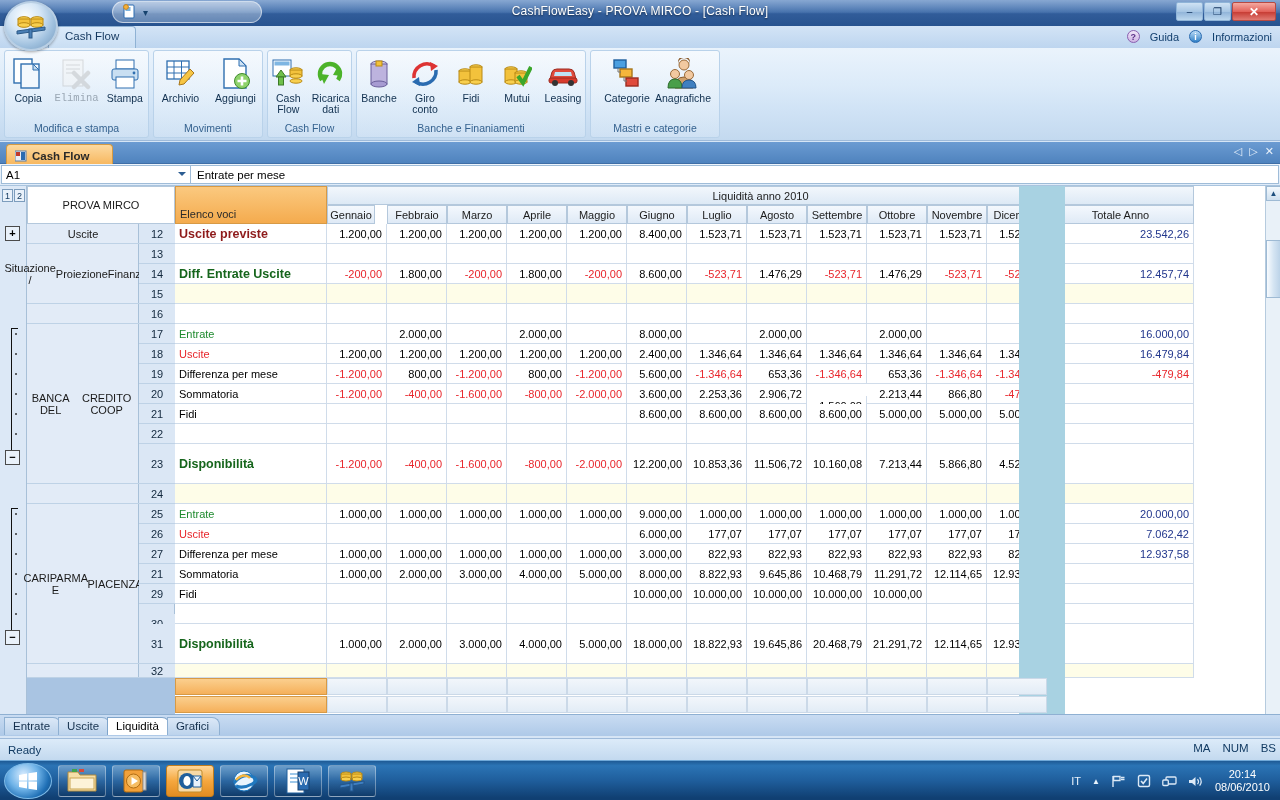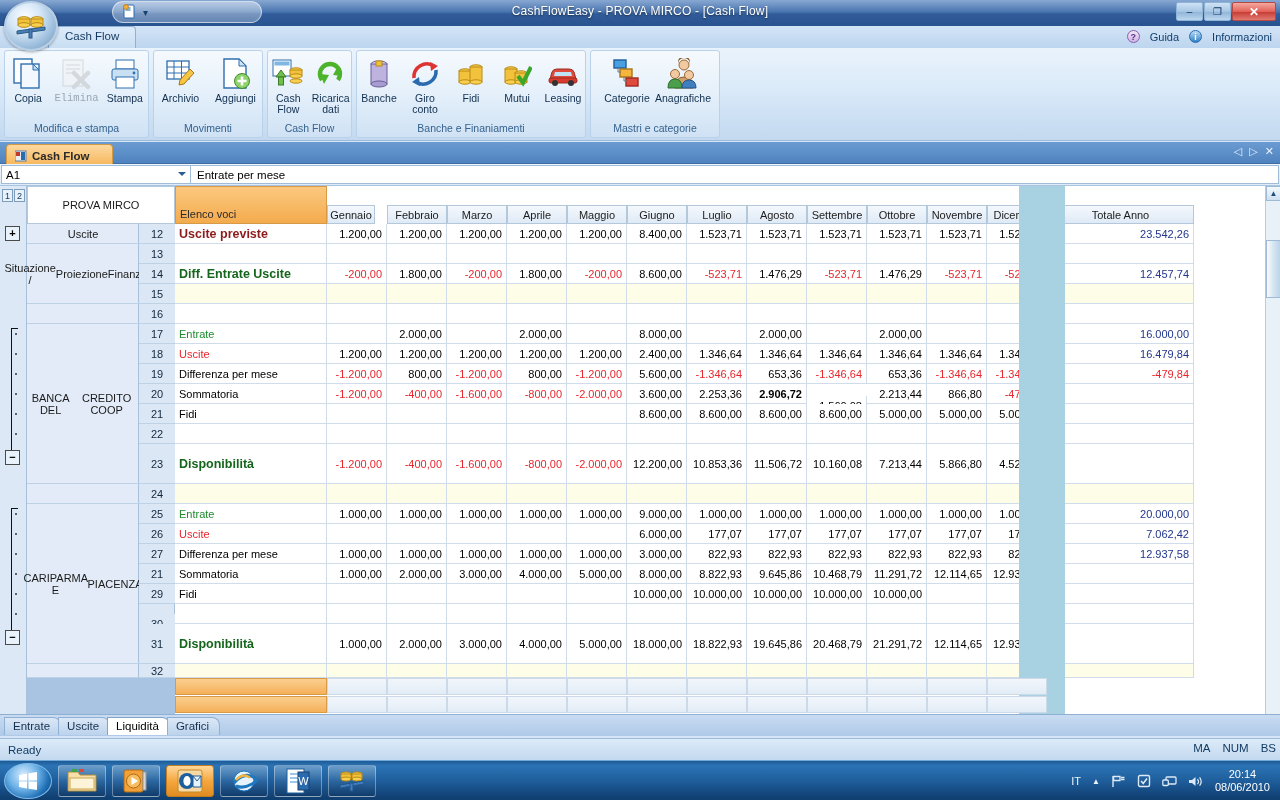--- a/index.html
+++ b/index.html
@@ -528,20 +528,21 @@
         <div class="rnum" style="top: 398px; height: 20px;">29</div>
         <div class="rnum" style="top: 428px; height: 20px;">30</div>
         <div class="rnum" style="top: 438px; height: 40px;">31</div>
         <div class="rnum" style="top: 478px; height: 14px;">32</div>
       </div>
 
     <div class="grid" id="grid">
       <div class="hdr-voci">
         <span class="t">Elenco voci</span>
       </div>
+      <div class="hdr-liq">Liquidità anno 2010</div>
     <div class="hdr-mon" style="left: 152px; width: 48px;">Gennaio</div>
         <div class="hdr-mon" style="left: 212px; width: 60px;">Febbraio</div>
         <div class="hdr-mon" style="left: 272px; width: 60px;">Marzo</div>
         <div class="hdr-mon" style="left: 332px; width: 60px;">Aprile</div>
         <div class="hdr-mon" style="left: 392px; width: 60px;">Maggio</div>
         <div class="hdr-mon" style="left: 452px; width: 60px;">Giugno</div>
         <div class="hdr-mon" style="left: 512px; width: 60px;">Luglio</div>
         <div class="hdr-mon" style="left: 572px; width: 60px;">Agosto</div>
         <div class="hdr-mon" style="left: 632px; width: 60px;">Settembre</div>
         <div class="hdr-mon" style="left: 692px; width: 60px;">Ottobre</div>
@@ -678,21 +679,21 @@
         </div>
         <div class="row" style="top: 198px; height: 20px; width: 1019px;">
           <div class="cell lbl" style="left: 0px; width: 152px;">Sommatoria</div>
           <div class="cell num neg" style="left: 152px; width: 60px;">-1.200,00</div>
           <div class="cell num neg" style="left: 212px; width: 60px;">-400,00</div>
           <div class="cell num neg" style="left: 272px; width: 60px;">-1.600,00</div>
           <div class="cell num neg" style="left: 332px; width: 60px;">-800,00</div>
           <div class="cell num neg" style="left: 392px; width: 60px;">-2.000,00</div>
           <div class="cell num" style="left: 452px; width: 60px;">3.600,00</div>
           <div class="cell num" style="left: 512px; width: 60px;">2.253,36</div>
-          <div class="cell num" style="left: 572px; width: 60px; font-weight: bold;">2.906,72</div>
+          <div class="cell num" style="left: 572px; width: 60px;">2.906,72</div>
           <div class="cell num" style="left: 632px; width: 60px; margin-top: 12px;">1.560,08</div>
           <div class="cell num" style="left: 692px; width: 60px;">2.213,44</div>
           <div class="cell num" style="left: 752px; width: 60px;">866,80</div>
           <div class="cell num neg" style="left: 812px; width: 60px;">-479,84</div>
           <div class="cell num tot" style="left: 872px; width: 147px;"></div>
         </div>
         <div class="row" style="top: 218px; height: 20px; width: 1019px;">
           <div class="cell lbl" style="left: 0px; width: 152px;">Fidi</div>
           <div class="cell num" style="left: 152px; width: 60px;"></div>
           <div class="cell num" style="left: 212px; width: 60px;"></div>

